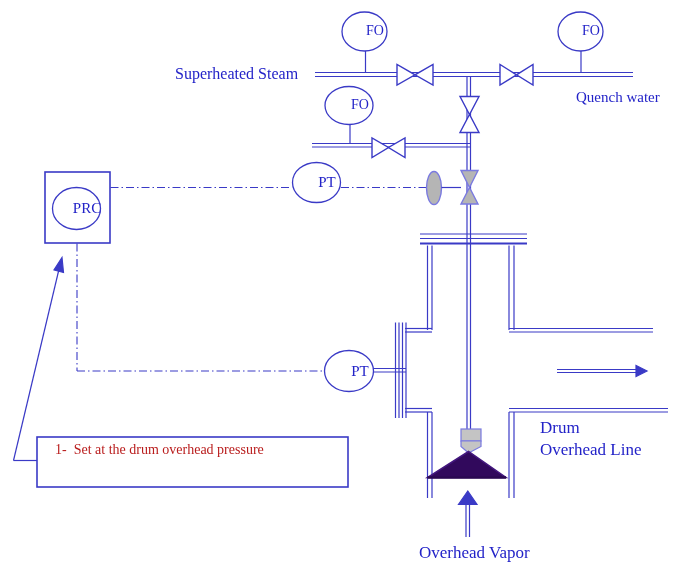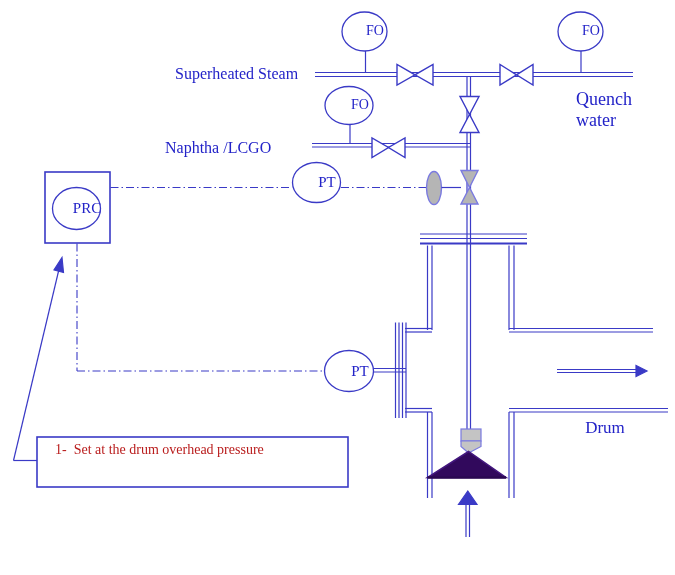--- a/index.html
+++ b/index.html
@@ -4,22 +4,22 @@
 <style>
   html,body{margin:0;padding:0;background:#ffffff;}
   .canvas{
     position:relative;width:675px;height:575px;background:#ffffff;
     font-family:"Liberation Serif","DejaVu Serif",serif;overflow:hidden;
   }
   .canvas svg{position:absolute;left:0;top:0;}
   .lbl{position:absolute;color:#2323c8;line-height:1.15;font-family:Liberation Serif, serif;}
   .lbl-steam{left:175px;top:65px;font-size:16px;}
   .lbl-naphtha{left:165px;top:139px;font-size:16px;}
-  .lbl-quench{left:576px;top:89px;font-size:18px;}
-  .lbl-drumline{left:540px;top:417px;width:130px;font-size:17px;text-align:center;line-height:22px;}
+  .lbl-quench{left:576px;top:89px;font-size:15px;}
+  .lbl-drumline{left:540px;top:417px;width:130px;font-size:17px;text-align:left;line-height:22px;}
   .lbl-vapor{left:419px;top:543px;font-size:17px;}
   .bubble{position:absolute;width:68px;text-align:center;color:#2323c8;font-size:15px;}
   .note-line{position:absolute;left:55px;color:#b91c1c;font-size:14px;white-space:pre;}
   .n1{top:442px;} .n2{top:464px;}
 </style>
 </head>
 <body>
 
 <div class="canvas">
 
@@ -153,25 +153,26 @@
         <line x1="13.5" y1="460.5" x2="37" y2="460.5"></line>
         <line x1="13.5" y1="460.5" x2="60" y2="265"></line>
         <polygon points="62,257.5 63.5,272.5 54,270" fill="#3a3ac6"></polygon>
       </g>
 
       <rect x="37" y="437" width="311" height="50" fill="#ffffff" stroke-width="1.6"></rect>
     </g>
   </svg>
 
   <div class="lbl lbl-steam">Superheated Steam</div>
-  <div class="lbl lbl-naphtha">Naphtha /LCGO</div>
   <div class="lbl lbl-quench">Quench water</div>
   <div class="lbl lbl-drumline">
     <div>Drum</div>
+    <div>Overhead Line</div>
   </div>
+  <div class="lbl lbl-vapor">Overhead Vapor</div>
 
   <div class="bubble" style="left:341px;top:23px;font-size:14px;">FO</div>
   <div class="bubble" style="left:557px;top:23px;font-size:14px;">FO</div>
   <div class="bubble" style="left:326px;top:97px;font-size:14px;">FO</div>
   <div class="bubble" style="left:293px;top:174px;">PT</div>
   <div class="bubble" style="left:326px;top:363px;">PT</div>
   <div class="bubble" style="left:53px;top:200px;">PRC</div>
 
   <div class="note-line n1">1-  Set at the drum overhead pressure</div>
 

